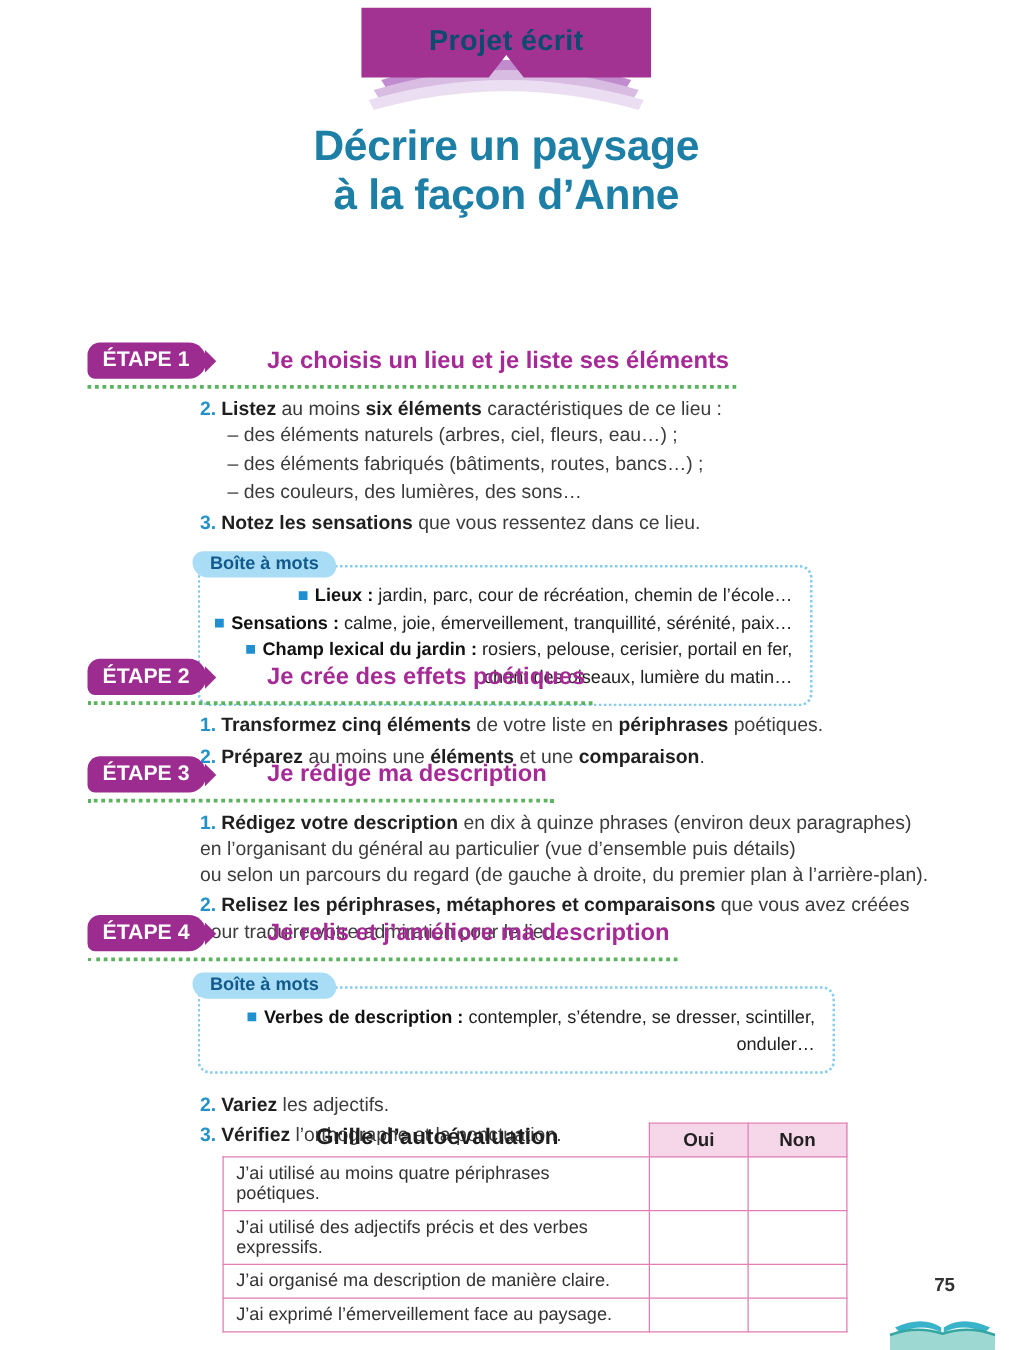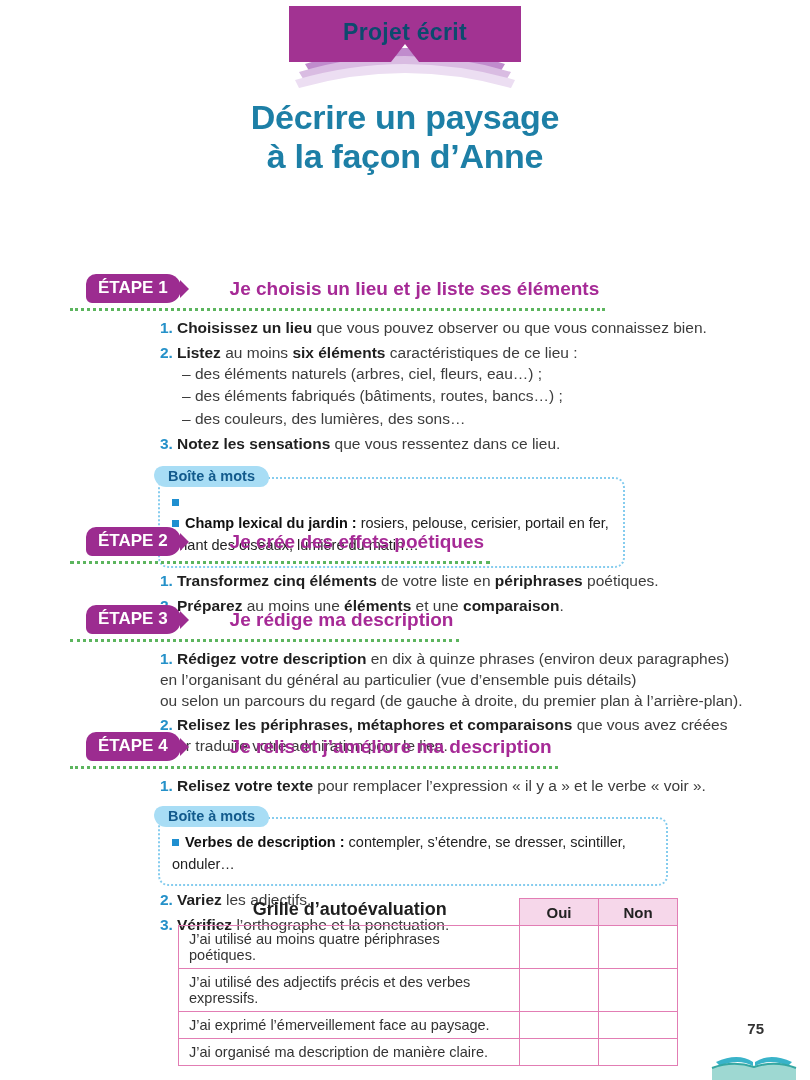--- a/index.html
+++ b/index.html
@@ -20,34 +20,34 @@
   .sujet{position:absolute;top:197px;left:118px;width:548px;background:#ecf1e5;
          border-radius:6px;padding:9px 14px;font-size:15.5px;line-height:1.42;color:#333;}
   .sujet-bracket{position:absolute;left:-8px;top:4px;}
   .sujet-label{color:#a0248e;font-weight:bold;}
 
   
   .etape{position:absolute;left:0;width:810px;}
   .etape-head{display:flex;align-items:center;gap:13px;margin-left:70px;width:fit-content;
               border-bottom:3px dotted #5cb55e;padding-bottom:5px;padding-right:6px;}
   .badge{position:relative;background:#9c2c90;color:#fff;font-weight:bold;font-size:17px;
-         padding:4px 13px 5px 12px;border-radius:10px 14px 14px 6px;white-space:nowrap;margin-left:16px;}
+         padding:4px 13px 5px 12px;border-radius:10px 14px 14px 6px;white-space:nowrap;}
   .badge::after{content:"";position:absolute;right:-8px;top:50%;transform:translateY(-50%);
          border-left:9px solid #9c2c90;border-top:9px solid transparent;border-bottom:9px solid transparent;}
   .etape-heading{color:#a62a96;font-weight:bold;font-size:19px;margin-left:36px;}
   .items{margin:7px 0 0 160px;}
   .item{margin-bottom:4px;font-size:15.5px;line-height:1.34;color:#3c3c3c;}
   .item b{color:#1f1f1f;}
   .num{color:#2591c9;font-weight:bold;margin-right:4px;}
   .sub{margin-left:22px;}
   .sub div{margin-bottom:2px;}
 
   
   .word-box{position:relative;margin:22px 0 0 158px;border:2px dotted #85ccee;border-radius:10px;
-            padding:13px 14px 9px 12px;width:fit-content;max-width:470px;}
+            padding:13px 14px 9px 12px;width:fit-content;max-width:470px;text-align:right;}
   .wb-label{position:absolute;top:-13px;left:-6px;background:#a8ddf5;color:#125a8c;
             font-weight:bold;font-size:14.5px;padding:2px 14px 3px;border-radius:10px 14px 10px 14px;}
   .wb-entry{font-size:14.5px;line-height:1.5;color:#222;}
   .wb-entry b{color:#111;}
   .sq{display:inline-block;width:7px;height:7px;background:#1f8fd0;margin-right:6px;vertical-align:1px;}
 
   
   .grille{position:absolute;top:898px;left:178px;}
   table{border-collapse:collapse;}
   td,th{font-size:14.5px;}
@@ -82,37 +82,35 @@
   </div>
 
 
   <div class="etape" style="top:274px">
     <div class="etape-head">
       <span class="badge">ÉTAPE 1</span>
       <span class="etape-heading">Je choisis un lieu et je liste ses éléments</span>
     </div>
     <div class="items">
       <div class="item">
-        <span class="num">1.</span><span><b>Choisissez un lieu</b> que vous pouvez observer ou que vous connaissez bien.</span>
-      </div>
-      <div class="item">
         <span class="num">2.</span><span><b>Listez</b> au moins <b>six éléments</b> caractéristiques de ce lieu :</span>
         <div class="sub">
           <div>– des éléments naturels (arbres, ciel, fleurs, eau…) ;</div>
           <div>– des éléments fabriqués (bâtiments, routes, bancs…) ;</div>
           <div>– des couleurs, des lumières, des sons…</div>
         </div>
       </div>
       <div class="item">
         <span class="num">3.</span><span><b>Notez les sensations</b> que vous ressentez dans ce lieu.</span>
       </div>
     </div>
     <div class="word-box">
       <span class="wb-label">Boîte à mots</span>
-      <div class="wb-entry"><span class="sq"></span></div>
+      <div class="wb-entry"><span class="sq"></span><span><b>Lieux :</b> jardin, parc, cour de récréation, chemin de l’école…</span></div>
+      <div class="wb-entry"><span class="sq"></span><span><b>Sensations :</b> calme, joie, émerveillement, tranquillité, sérénité, paix…</span></div>
       <div class="wb-entry"><span class="sq"></span><span><b>Champ lexical du jardin :</b> rosiers, pelouse, cerisier, portail en fer,<br>chant des oiseaux, lumière du matin…</span></div>
     </div>
   </div>
 
   <div class="etape" style="top:527px">
     <div class="etape-head">
       <span class="badge">ÉTAPE 2</span>
       <span class="etape-heading">Je crée des effets poétiques</span>
     </div>
     <div class="items">
@@ -137,31 +135,26 @@
       <div class="item">
         <span class="num">2.</span><span><b>Relisez les périphrases, métaphores et comparaisons</b> que vous avez créées<br>pour traduire votre admiration pour le lieu.</span>
       </div>
     </div>
   </div>
 
   <div class="etape" style="top:732px">
     <div class="etape-head">
       <span class="badge">ÉTAPE 4</span>
       <span class="etape-heading">Je relis et j’améliore ma description</span>
-    </div>
-    <div class="items">
-      <div class="item">
-        <span class="num">1.</span><span><b>Relisez votre texte</b> pour remplacer l’expression « il y a » et le verbe « voir ».</span>
-      </div>
     </div>
     <div class="word-box" style="margin-top:20px;max-width:480px;">
       <span class="wb-label">Boîte à mots</span>
       <div class="wb-entry"><span class="sq"></span><span><b>Verbes de description :</b> contempler, s’étendre, se dresser, scintiller, onduler…</span></div>
     </div>
-    <div class="items" style="margin-top:4px;">
+    <div class="items" style="margin-top:16px;">
       <div class="item">
         <span class="num">2.</span><span><b>Variez</b> les adjectifs.</span>
       </div>
       <div class="item">
         <span class="num">3.</span><span><b>Vérifiez</b> l’orthographe et la ponctuation.</span>
       </div>
     </div>
   </div>
 
   <div class="grille">
@@ -176,26 +169,26 @@
         <td class="g-stmt">J’ai utilisé au moins quatre périphrases poétiques.</td>
         <td class="g-cell"></td>
         <td class="g-cell"></td>
       </tr>
       <tr>
         <td class="g-stmt">J’ai utilisé des adjectifs précis et des verbes expressifs.</td>
         <td class="g-cell"></td>
         <td class="g-cell"></td>
       </tr>
       <tr>
+        <td class="g-stmt">J’ai organisé ma description de manière claire.</td>
+        <td class="g-cell"></td>
+        <td class="g-cell"></td>
+      </tr>
+      <tr>
         <td class="g-stmt">J’ai exprimé l’émerveillement face au paysage.</td>
-        <td class="g-cell"></td>
-        <td class="g-cell"></td>
-      </tr>
-      <tr>
-        <td class="g-stmt">J’ai organisé ma description de manière claire.</td>
         <td class="g-cell"></td>
         <td class="g-cell"></td>
       </tr>
     </tbody>
       </table>
   </div>
 
   <div class="page-num">75</div>
   <svg class="book-icon" width="88" height="26" viewBox="0 0 88 26">
     <path d="M6,8 Q28,-2 43,8 L43,12 Q28,4 10,12 Z" fill="#39b3c9"></path>

